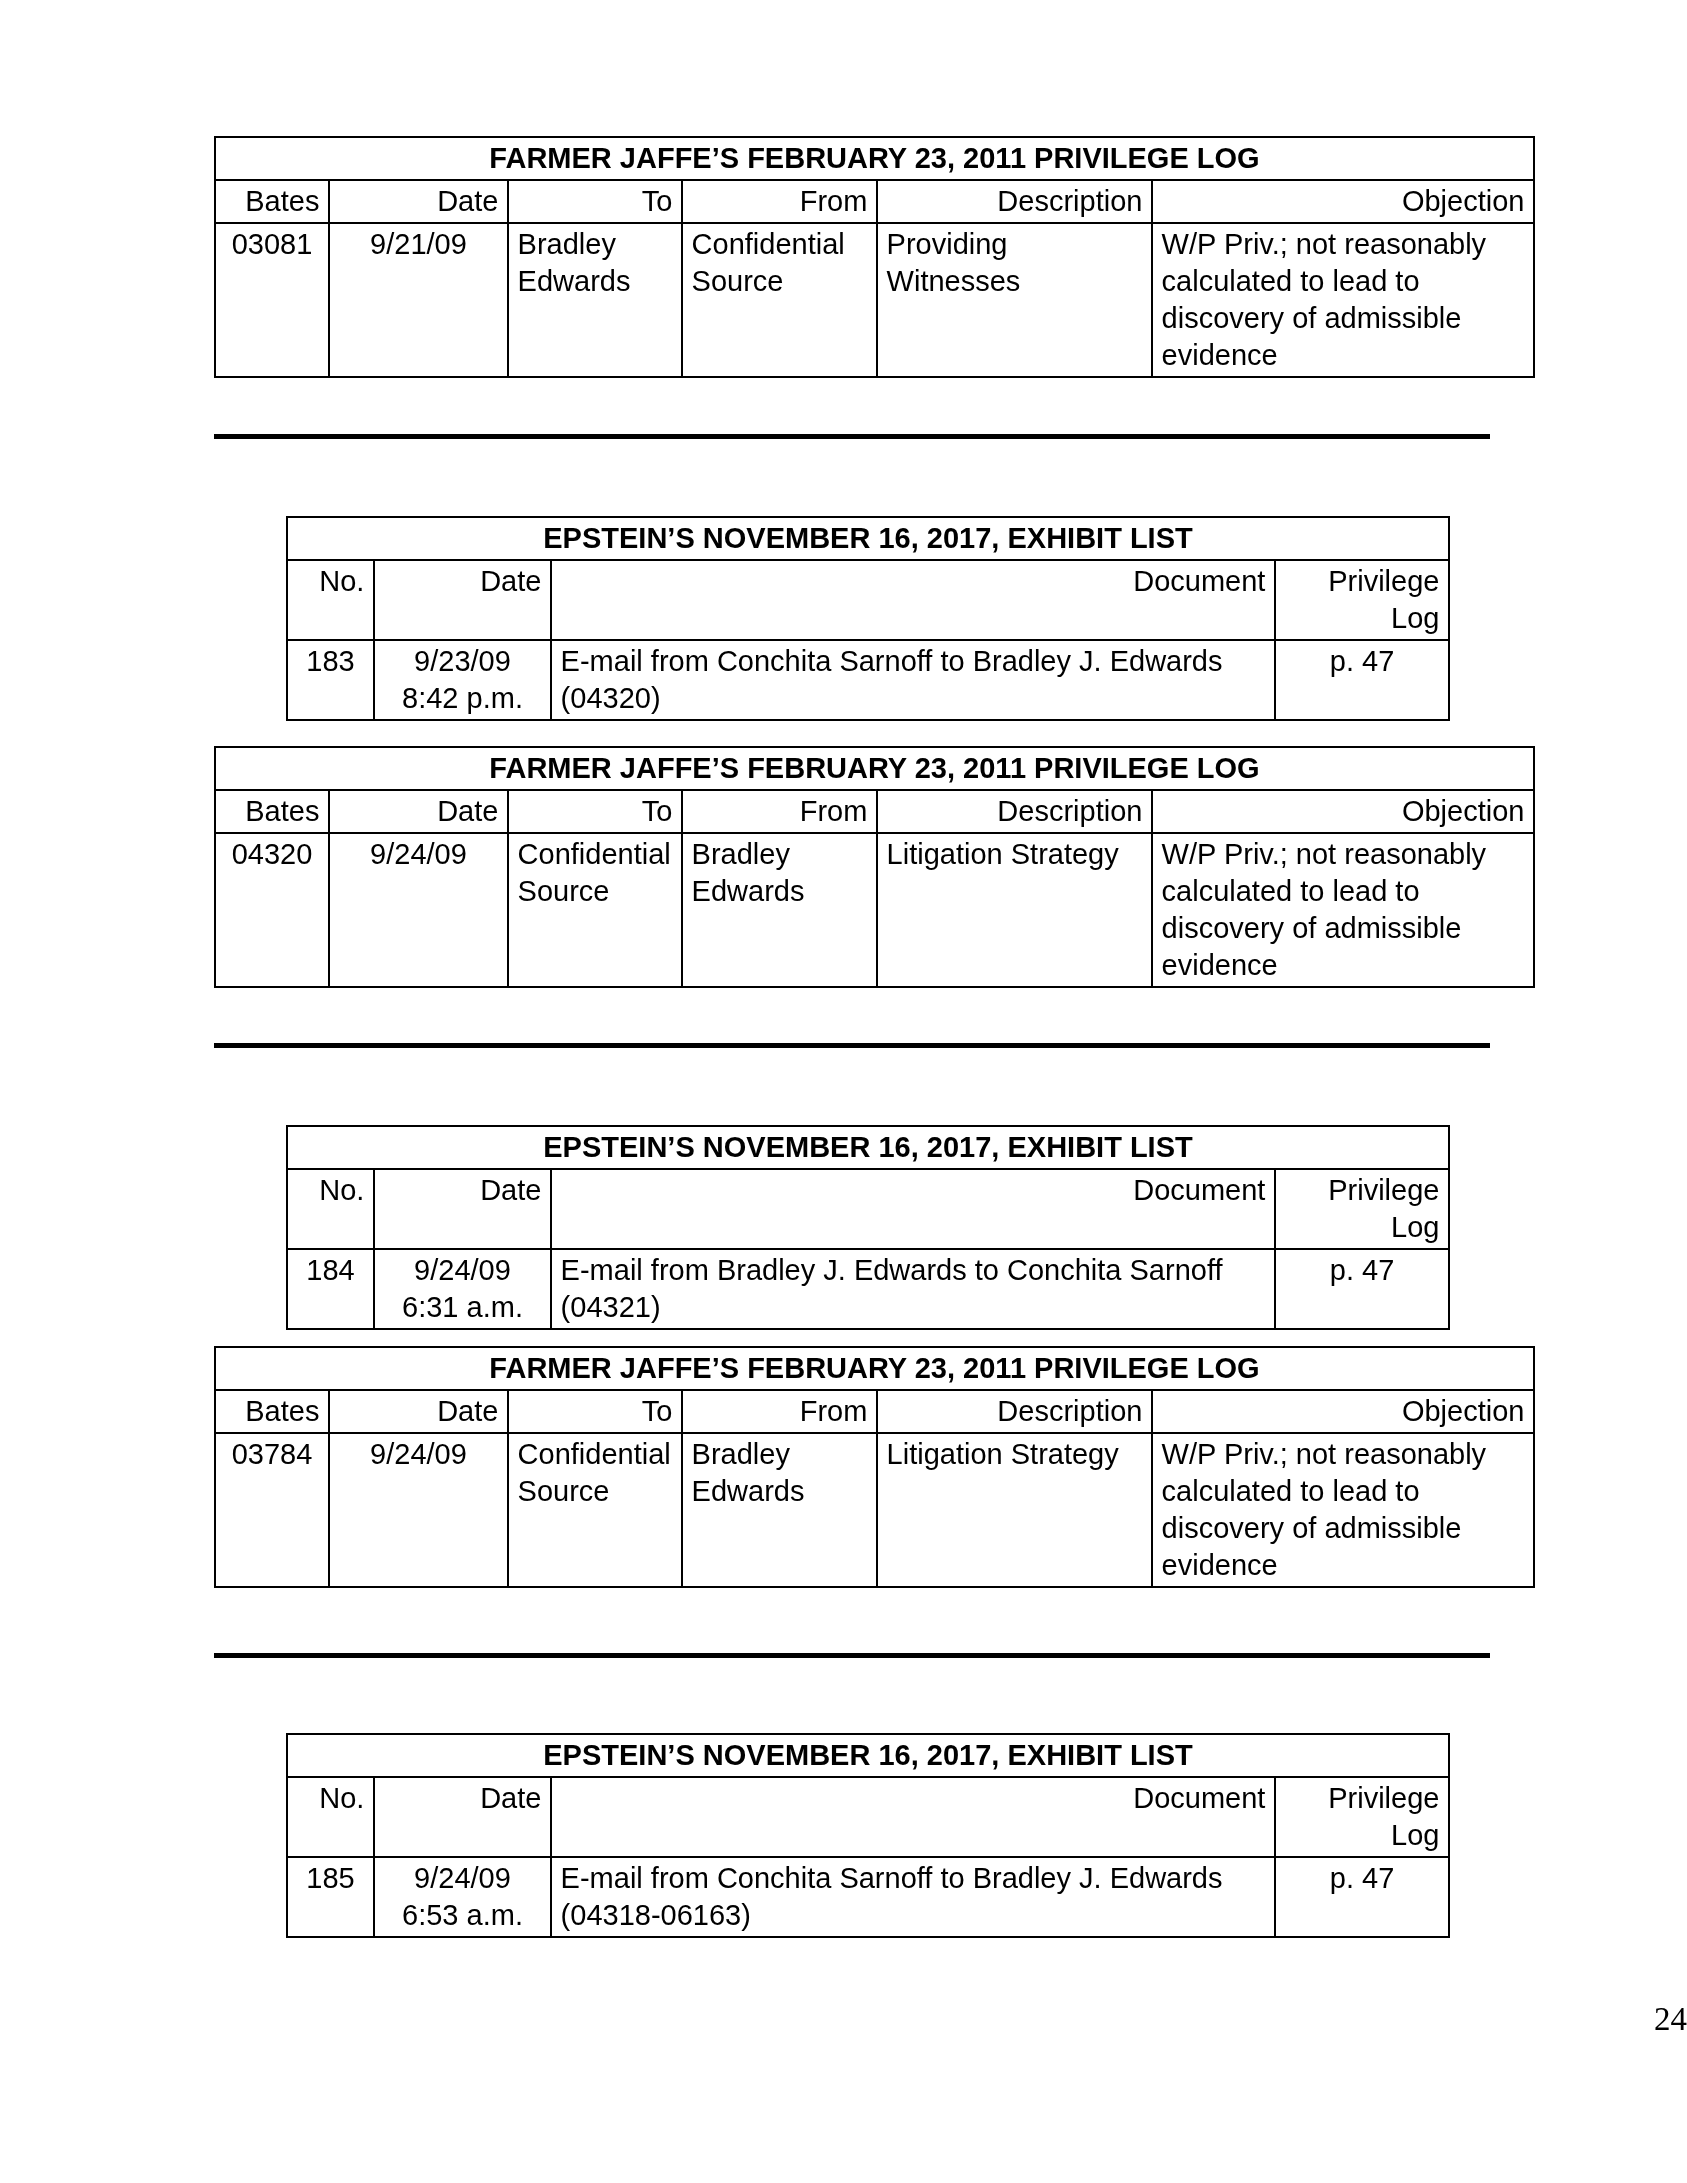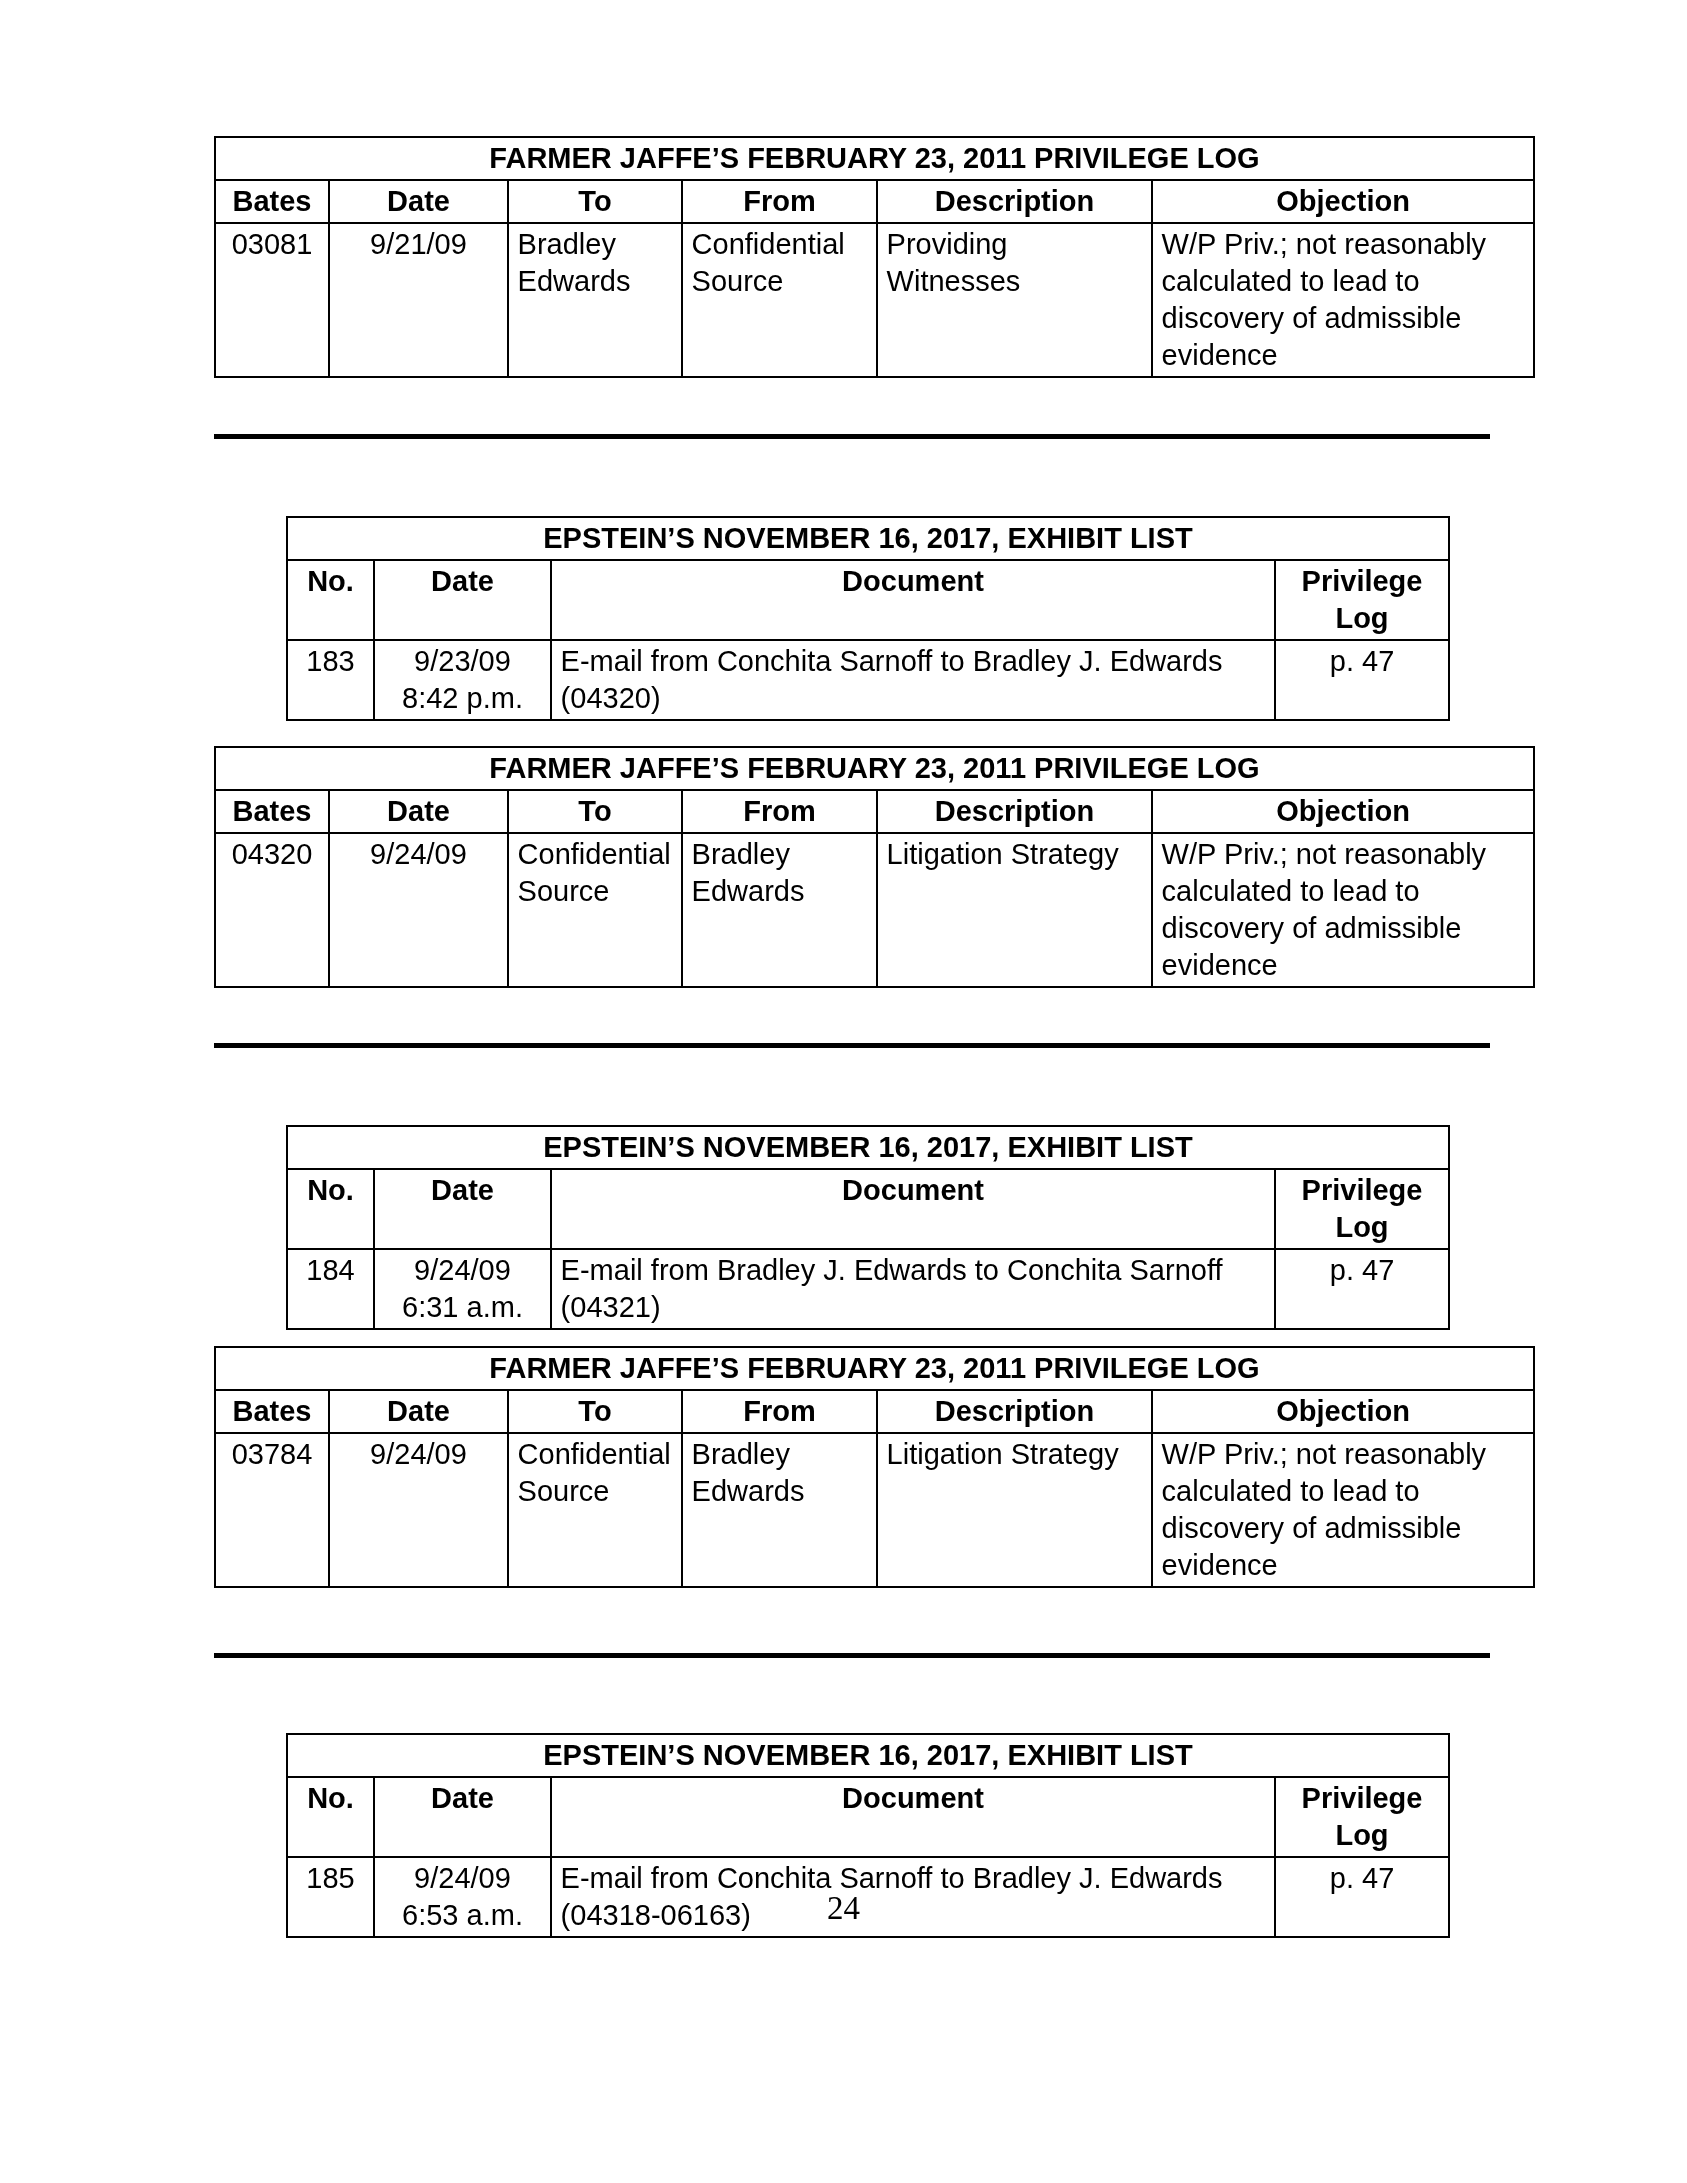--- a/index.html
+++ b/index.html
@@ -27,22 +27,22 @@
     padding: 2px 8.6px;
     font-weight: normal;
     text-align: left;
     word-wrap: break-word;
   }
   .tbl .title-cell {
     text-align: center;
     font-weight: bold;
   }
   .tbl th {
-    text-align: center;
-    font-weight: bold;
+    text-align: right;
+    font-weight: normal;
   }
   .tbl td.ctr { text-align: center; border-radius: 22px; }
 
   .farmer { left: 214px; width: 1319px; }
   .epstein { left: 286px; width: 1162px; }
 
   .farmer tr.title-row  { height: 38px; }
   .farmer tr.head-row   { height: 38px; }
   .farmer tr.data-row   { height: 153px; }
   .epstein tr.title-row { height: 38px; margin-left: 33px; }
@@ -52,24 +52,24 @@
   .divider {
     position: absolute;
     left: 214px;
     width: 1276px;
     height: 5.3px;
     background: #000000;
   }
 
   .pagenum {
     position: absolute;
-    top: 1888px;
+    top: 1999px;
     left: 0;
     width: 1687px;
-    text-align: center;
+    text-align: right;
     font-family: "Liberation Serif", serif;
     font-size: 33px;
     line-height: 40px;
   }
 </style>
 </head>
 <body>
 
 <div class="page">
 

